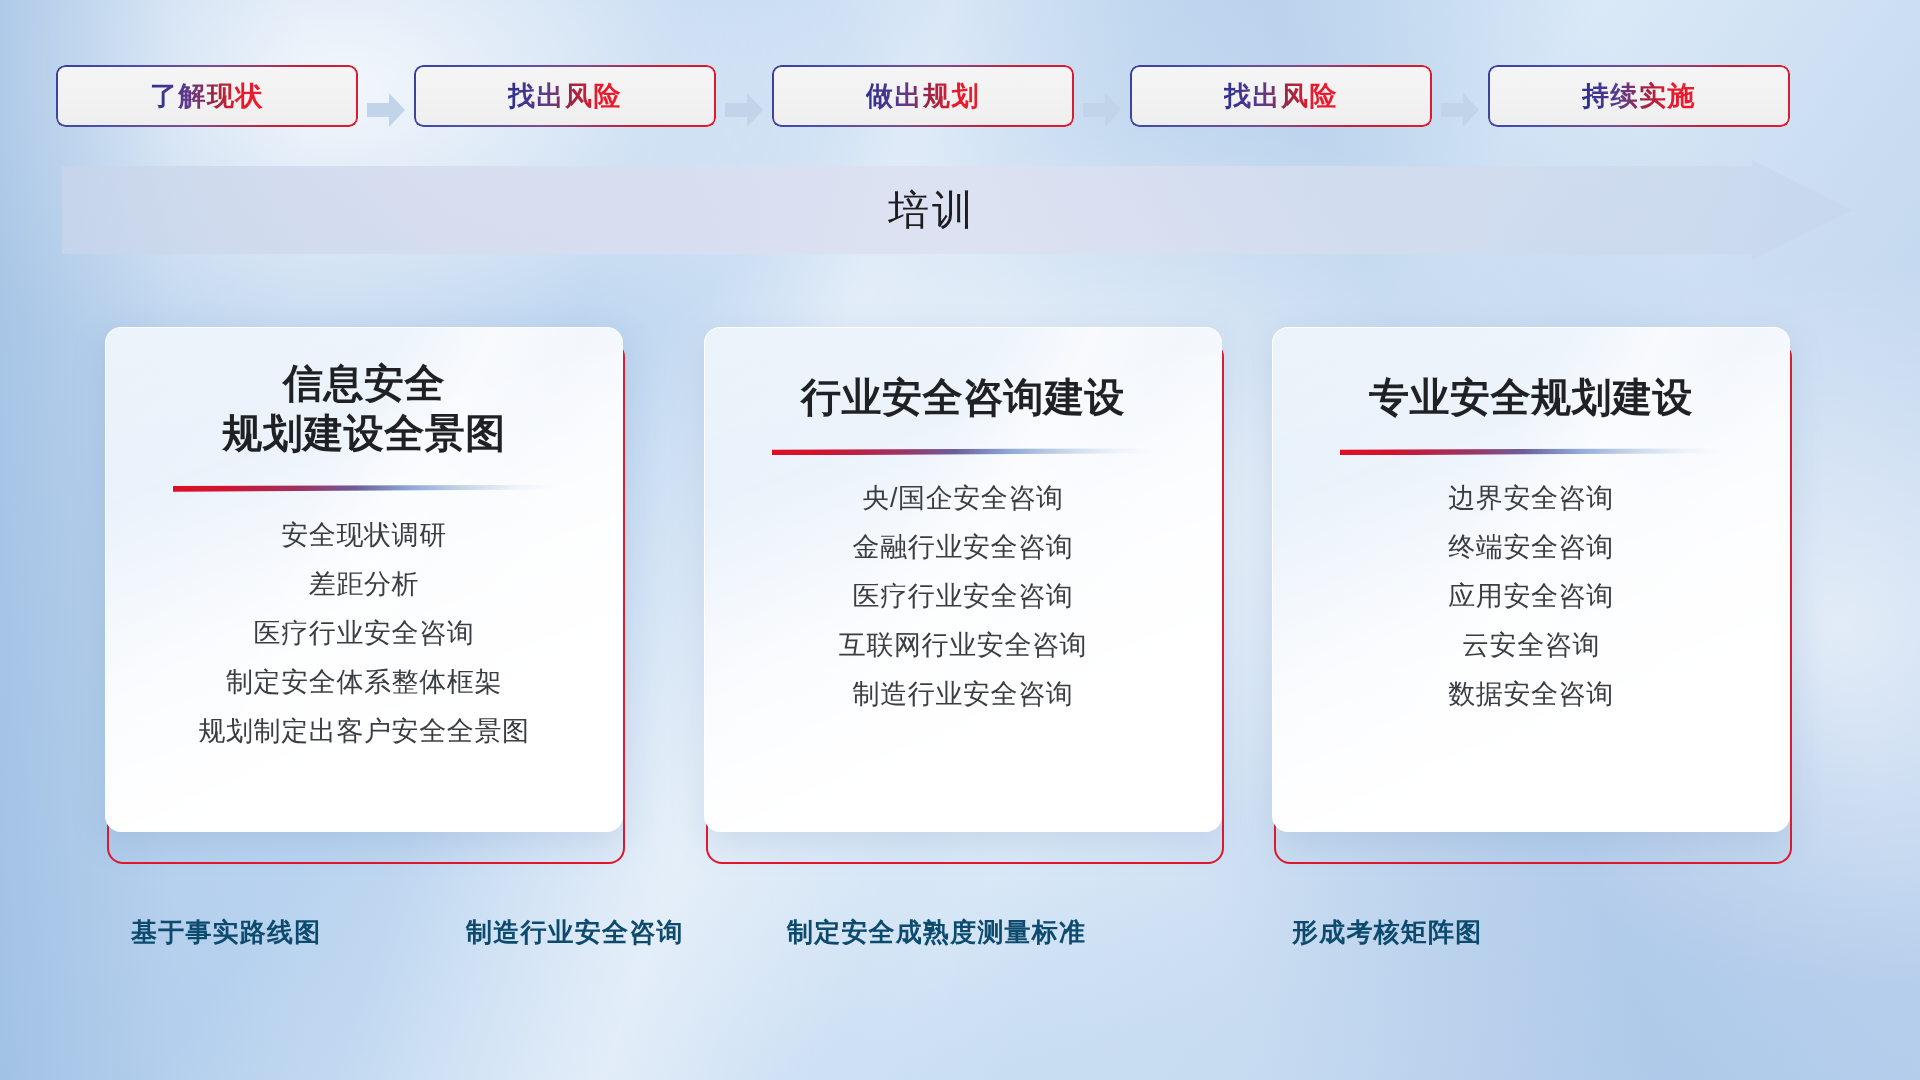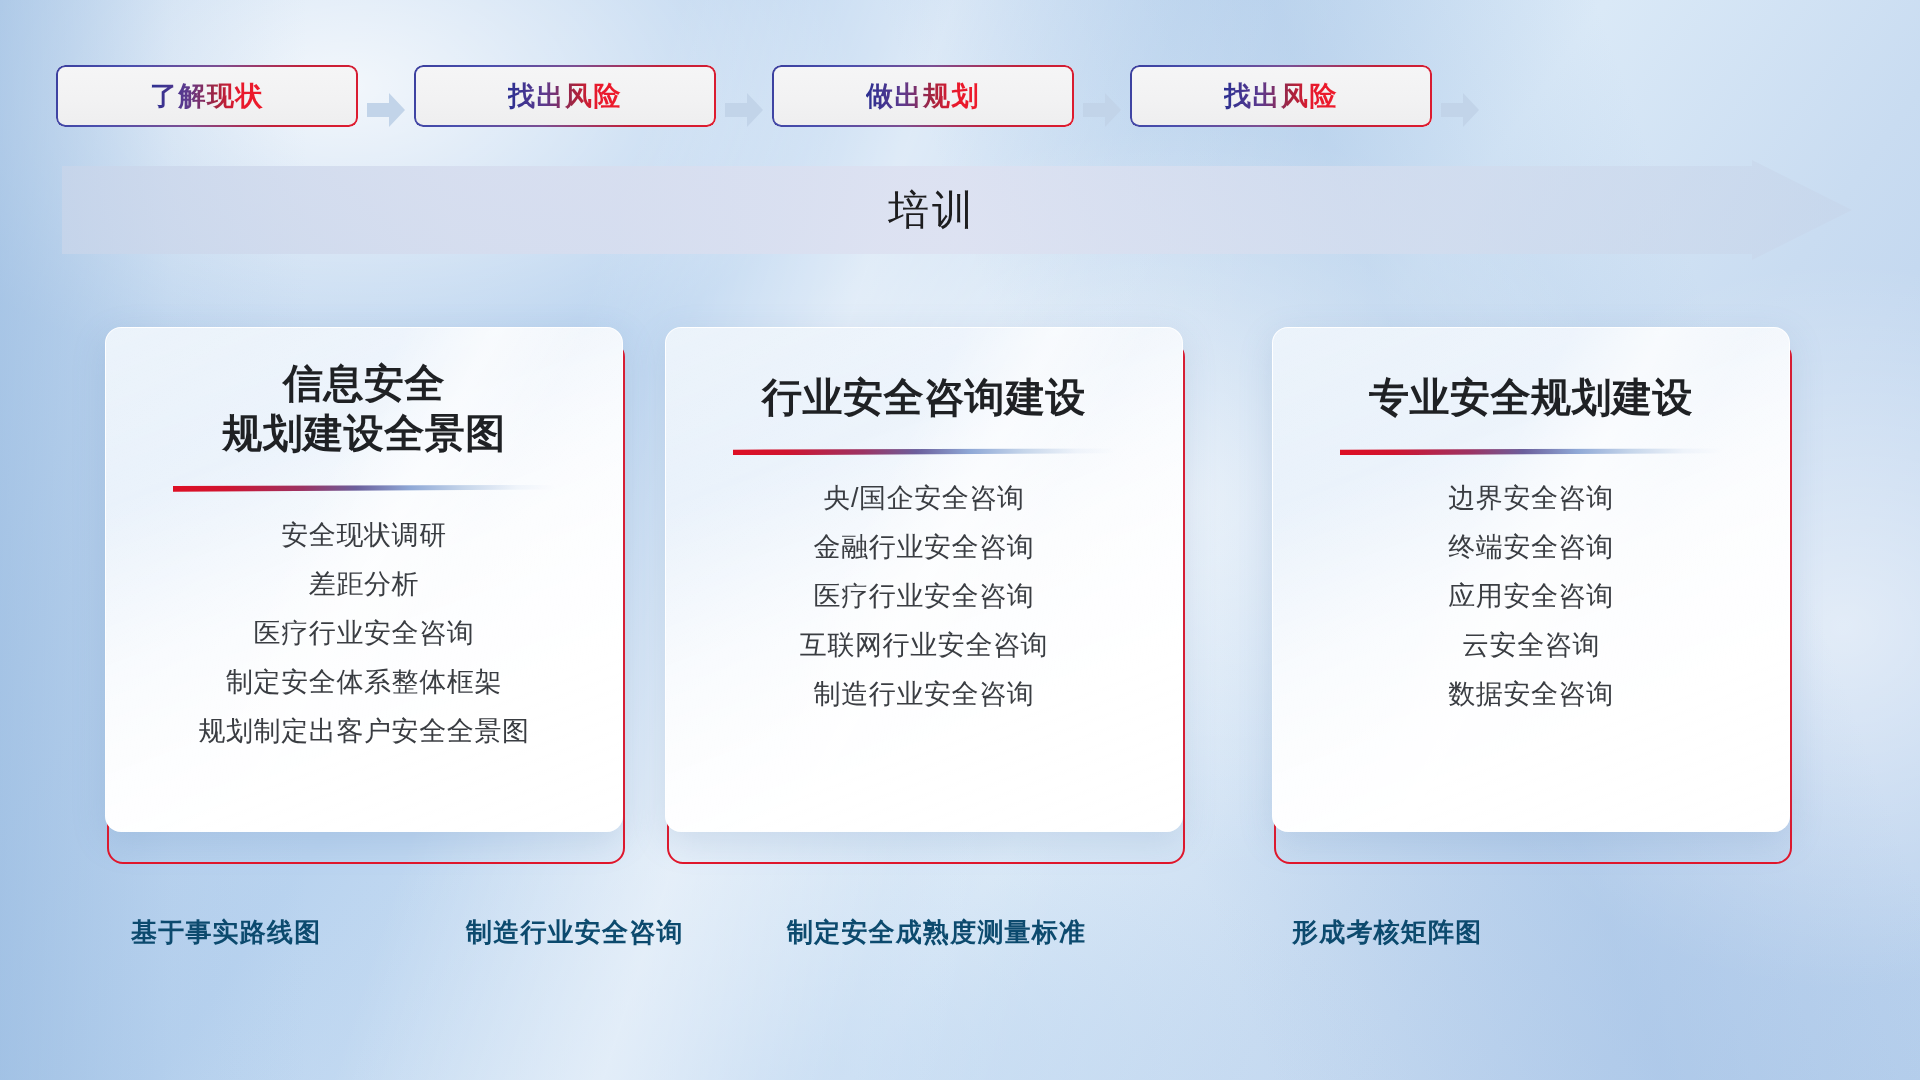--- a/index.html
+++ b/index.html
@@ -83,21 +83,21 @@
     display:flex;align-items:center;justify-content:center;
     font-size:41px;font-weight:500;color:#1d1d1f;letter-spacing:3px;font-family:Liberation Mono, monospace;
   }
 
   
   #cards{
     position:absolute;left:0;top:327px;width:1920px;height:545px;
   }
   .card-wrap{position:absolute;top:0;width:530px;height:545px;}
   .card-wrap.c0{left:105px;}
-  .card-wrap.c1{left:665px;}
+  .card-wrap.c1{left:704px;}
   .card-wrap.c2{left:1272px;}
 
   .card-redframe{
     position:absolute;left:2px;top:14px;width:518px;height:523px;
     border:2px solid #e2162a;border-radius:16px;
     box-sizing:border-box;
   }
   .card{
     position:absolute;left:0;top:0;width:518px;height:505px;
     border-radius:16px;box-sizing:border-box;
@@ -196,20 +196,23 @@
 
     <div class="step-box">
       <span class="step-label">找出风险</span>
     </div>
     <div class="step-arrow">
       <svg viewBox="0 0 38 34">
           <path d="M0 10 H22 V0 L38 17 L22 34 V24 H0 Z" fill="#c2d4e9"></path>
         </svg>
     </div>
 
+    <div class="step-box">
+      <span class="step-label">持续实施</span>
+    </div>
   </div>
 
   <div id="banner">
     <svg viewBox="0 0 1790 100" preserveAspectRatio="none">
       <defs>
         <linearGradient id="bannerGrad" x1="0" y1="0" x2="1" y2="0">
           <stop offset="0" stop-color="#c8d5ea" stop-opacity="0.80"></stop>
           <stop offset="0.22" stop-color="#d5dcee" stop-opacity="0.86"></stop>
           <stop offset="0.50" stop-color="#dde1f1" stop-opacity="0.88"></stop>
           <stop offset="0.78" stop-color="#d2dcee" stop-opacity="0.80"></stop>

